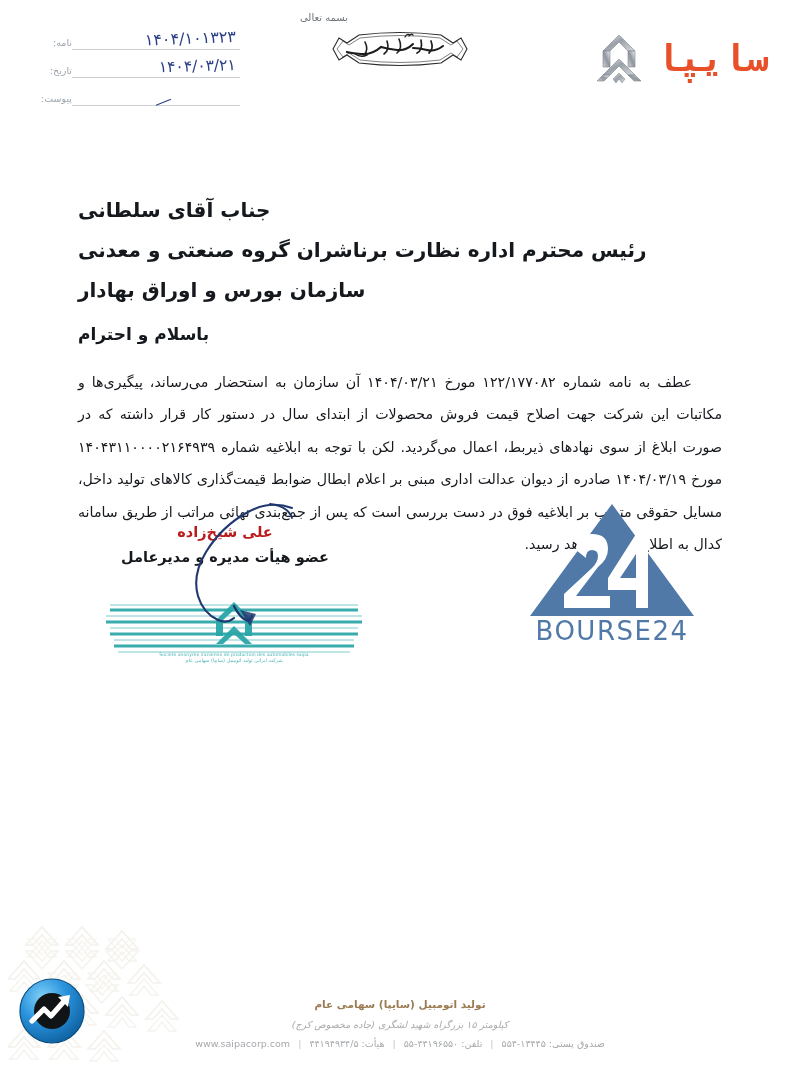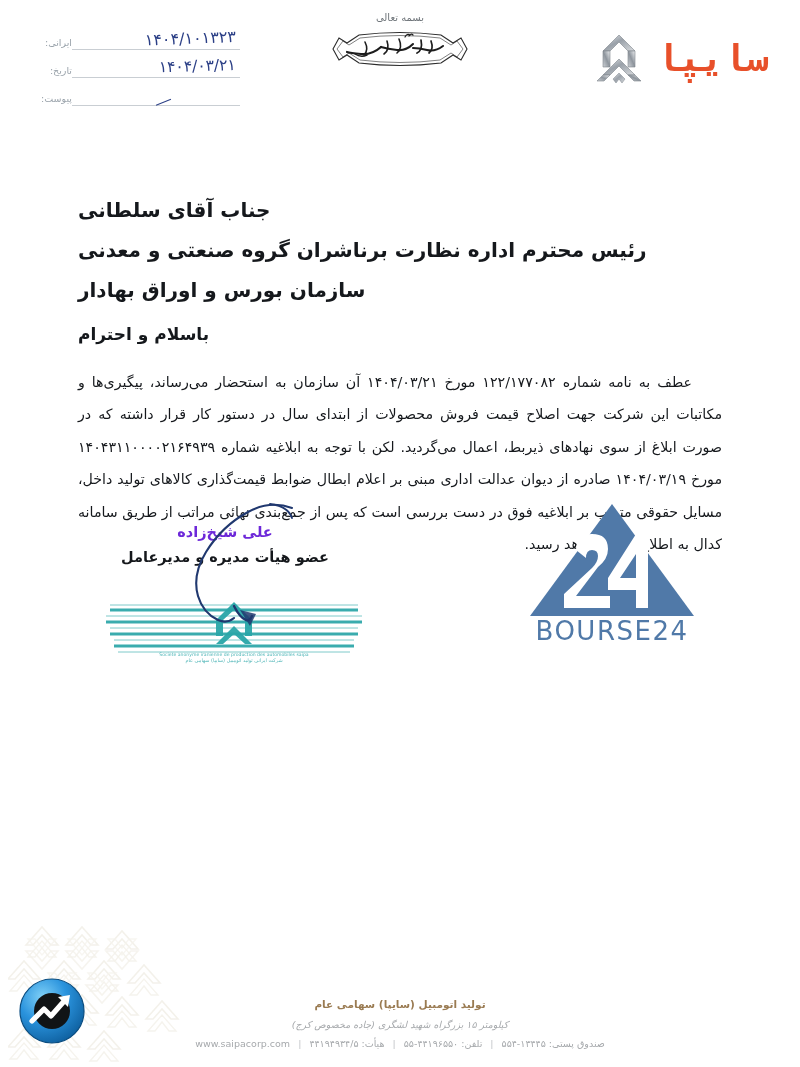--- a/index.html
+++ b/index.html
@@ -97,21 +97,21 @@
     transform: rotate(-22deg);
   }
 
   
   .basmala-wrap {
     position: absolute;
     top: 12px;
     left: 0; right: 0;
     margin: 0 auto;
     width: 200px;
-    text-align: center;
+    text-align: left;
   }
   .basmala {
     font-size: 10px;
     color: #6e7479;
     letter-spacing: 1.2px;
   }
   .cartouche {
     margin: 5px auto 0;
     width: 150px;
     height: 42px;
@@ -184,21 +184,21 @@
     top: 520px;
     right: 440px;
     width: 270px;
     direction: rtl;
     text-align: center;
     z-index: 4;
   }
   .sig-name {
     font-size: 14.5px;
     font-weight: bold;
-    color: #6d28d9;
+    color: #b91c1c;
     line-height: 1.75;
   }
   .sig-title {
     font-size: 14.5px;
     font-weight: bold;
     color: #15181c;
     line-height: 1.75;
   }
   .sig-scribble {
     position: absolute;
@@ -307,21 +307,21 @@
           <use href="#wmchev" x="90" y="60"></use>
         </g>
       </g>
     </svg>
   </div>
 
   <div class="header">
 
     <div class="refblock">
       <div class="refrow">
-        <span class="reflabel">ایرانی:</span>
+        <span class="reflabel">نامه:</span>
         <span class="refline">
           <span class="refval">۱۴۰۴/۱۰۱۳۲۳</span>
         </span>
       </div>
       <div class="refrow">
         <span class="reflabel">تاریخ:</span>
         <span class="refline">
           <span class="refval date">۱۴۰۴/۰۳/۲۱</span>
         </span>
       </div>

